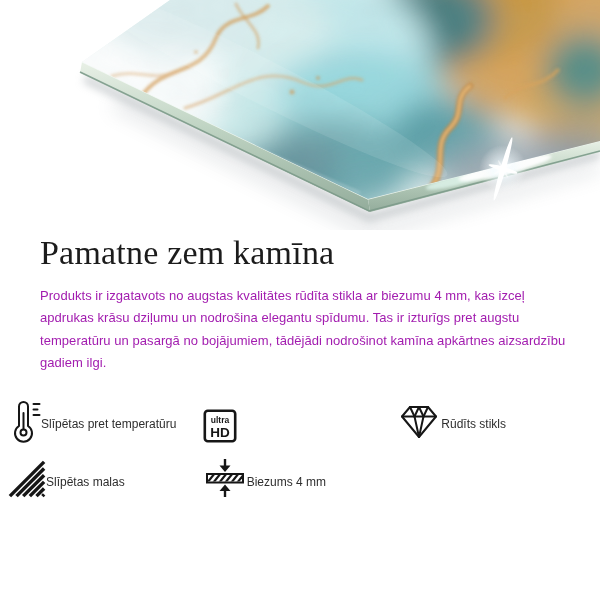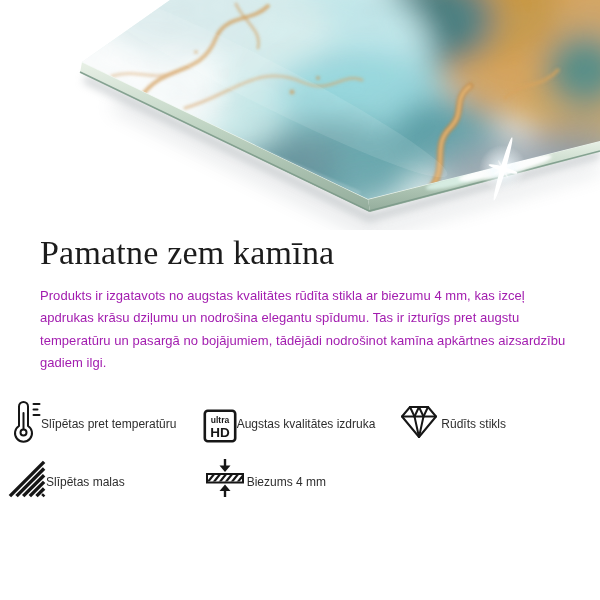--- a/index.html
+++ b/index.html
@@ -157,21 +157,20 @@
   </div>
 
   <div class="feature">
     <div class="icon-wrap">
       <svg width="34" height="34" viewBox="0 0 34 34">
         <rect x="1.8" y="1.8" width="30.4" height="30.4" rx="3" fill="none" stroke="#161616" stroke-width="2.6"></rect>
         <text x="17" y="13.5" text-anchor="middle" font-family="Liberation Sans, sans-serif" font-size="8.5" font-weight="bold" fill="#161616">ultra</text>
         <text x="17" y="27.5" text-anchor="middle" font-family="Liberation Sans, sans-serif" font-size="13.5" font-weight="bold" fill="#161616">HD</text>
       </svg>
     </div>
-    <div class="feature-label">Augstas kvalitātes izdruka</div>
   </div>
 
 
   <div class="feature row2">
     <div class="icon-wrap">
       <svg class="fi" width="44" height="38" viewBox="0 0 44 38">
         <path d="M13,5 H31 L39,14.5 L22,35 L5,14.5 Z"></path>
         <line x1="5" y1="14.5" x2="39" y2="14.5"></line>
         <line x1="13" y1="5" x2="17.5" y2="14.5"></line>
         <line x1="31" y1="5" x2="26.5" y2="14.5"></line>

